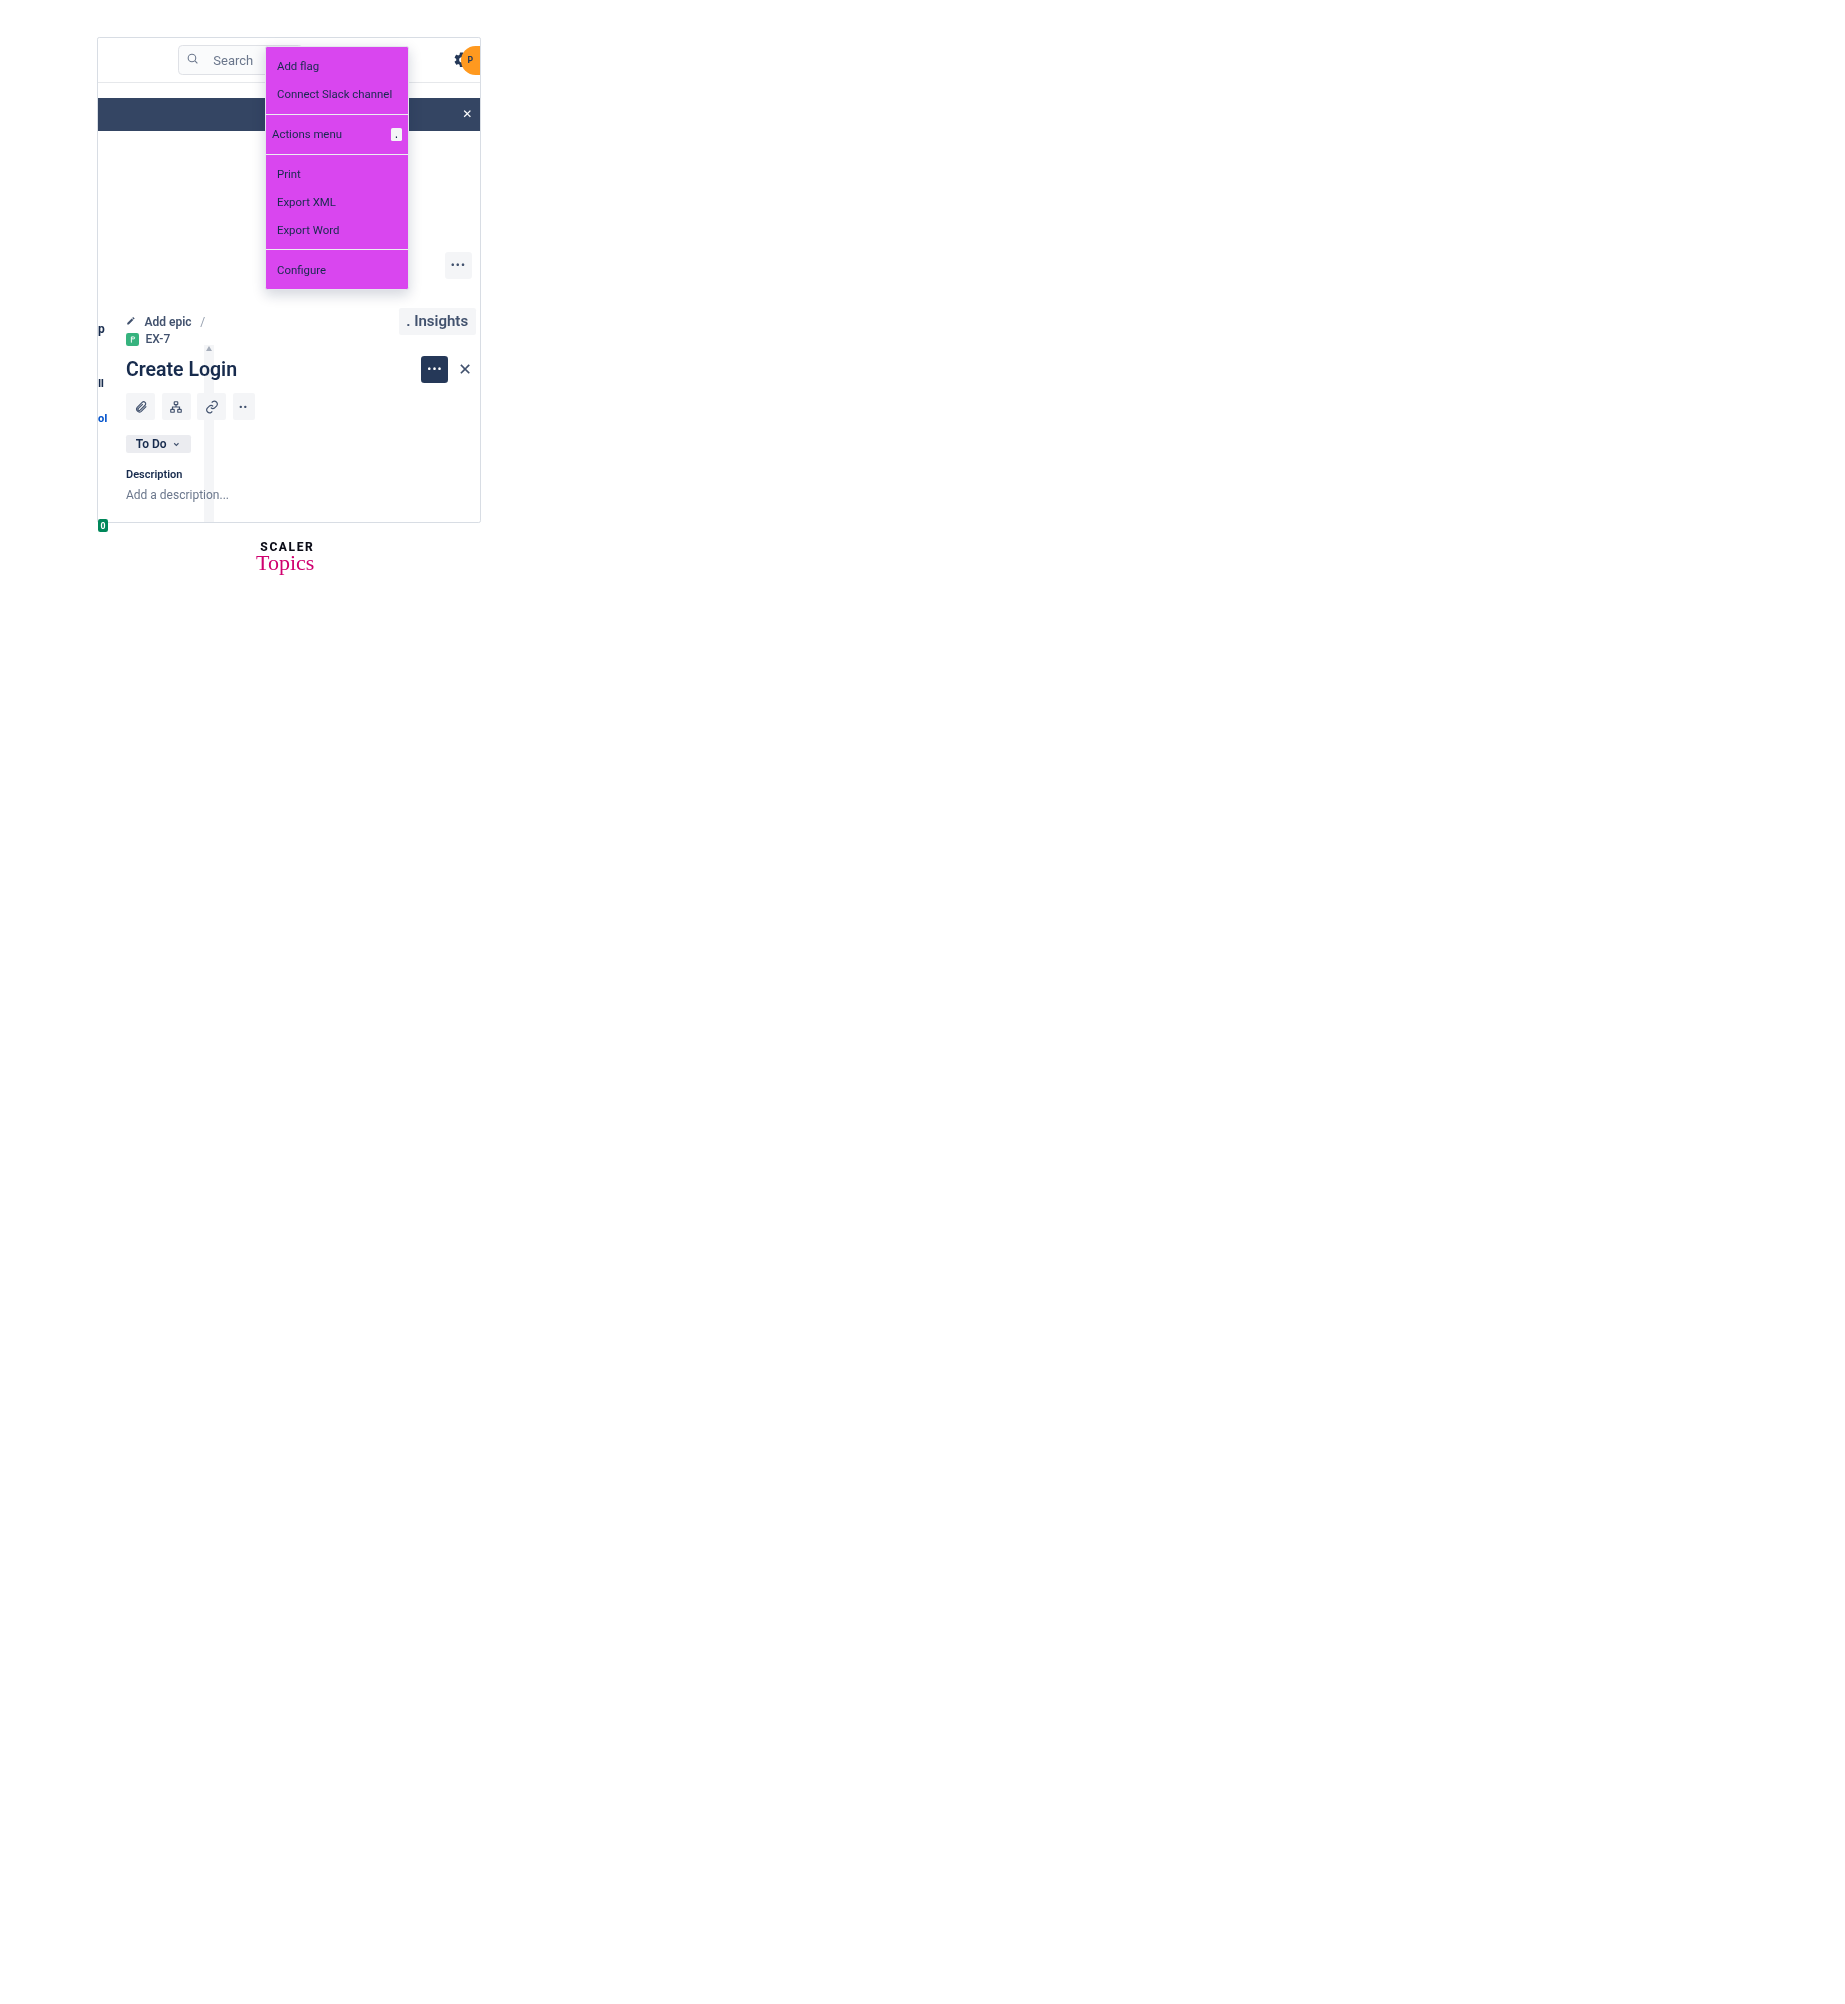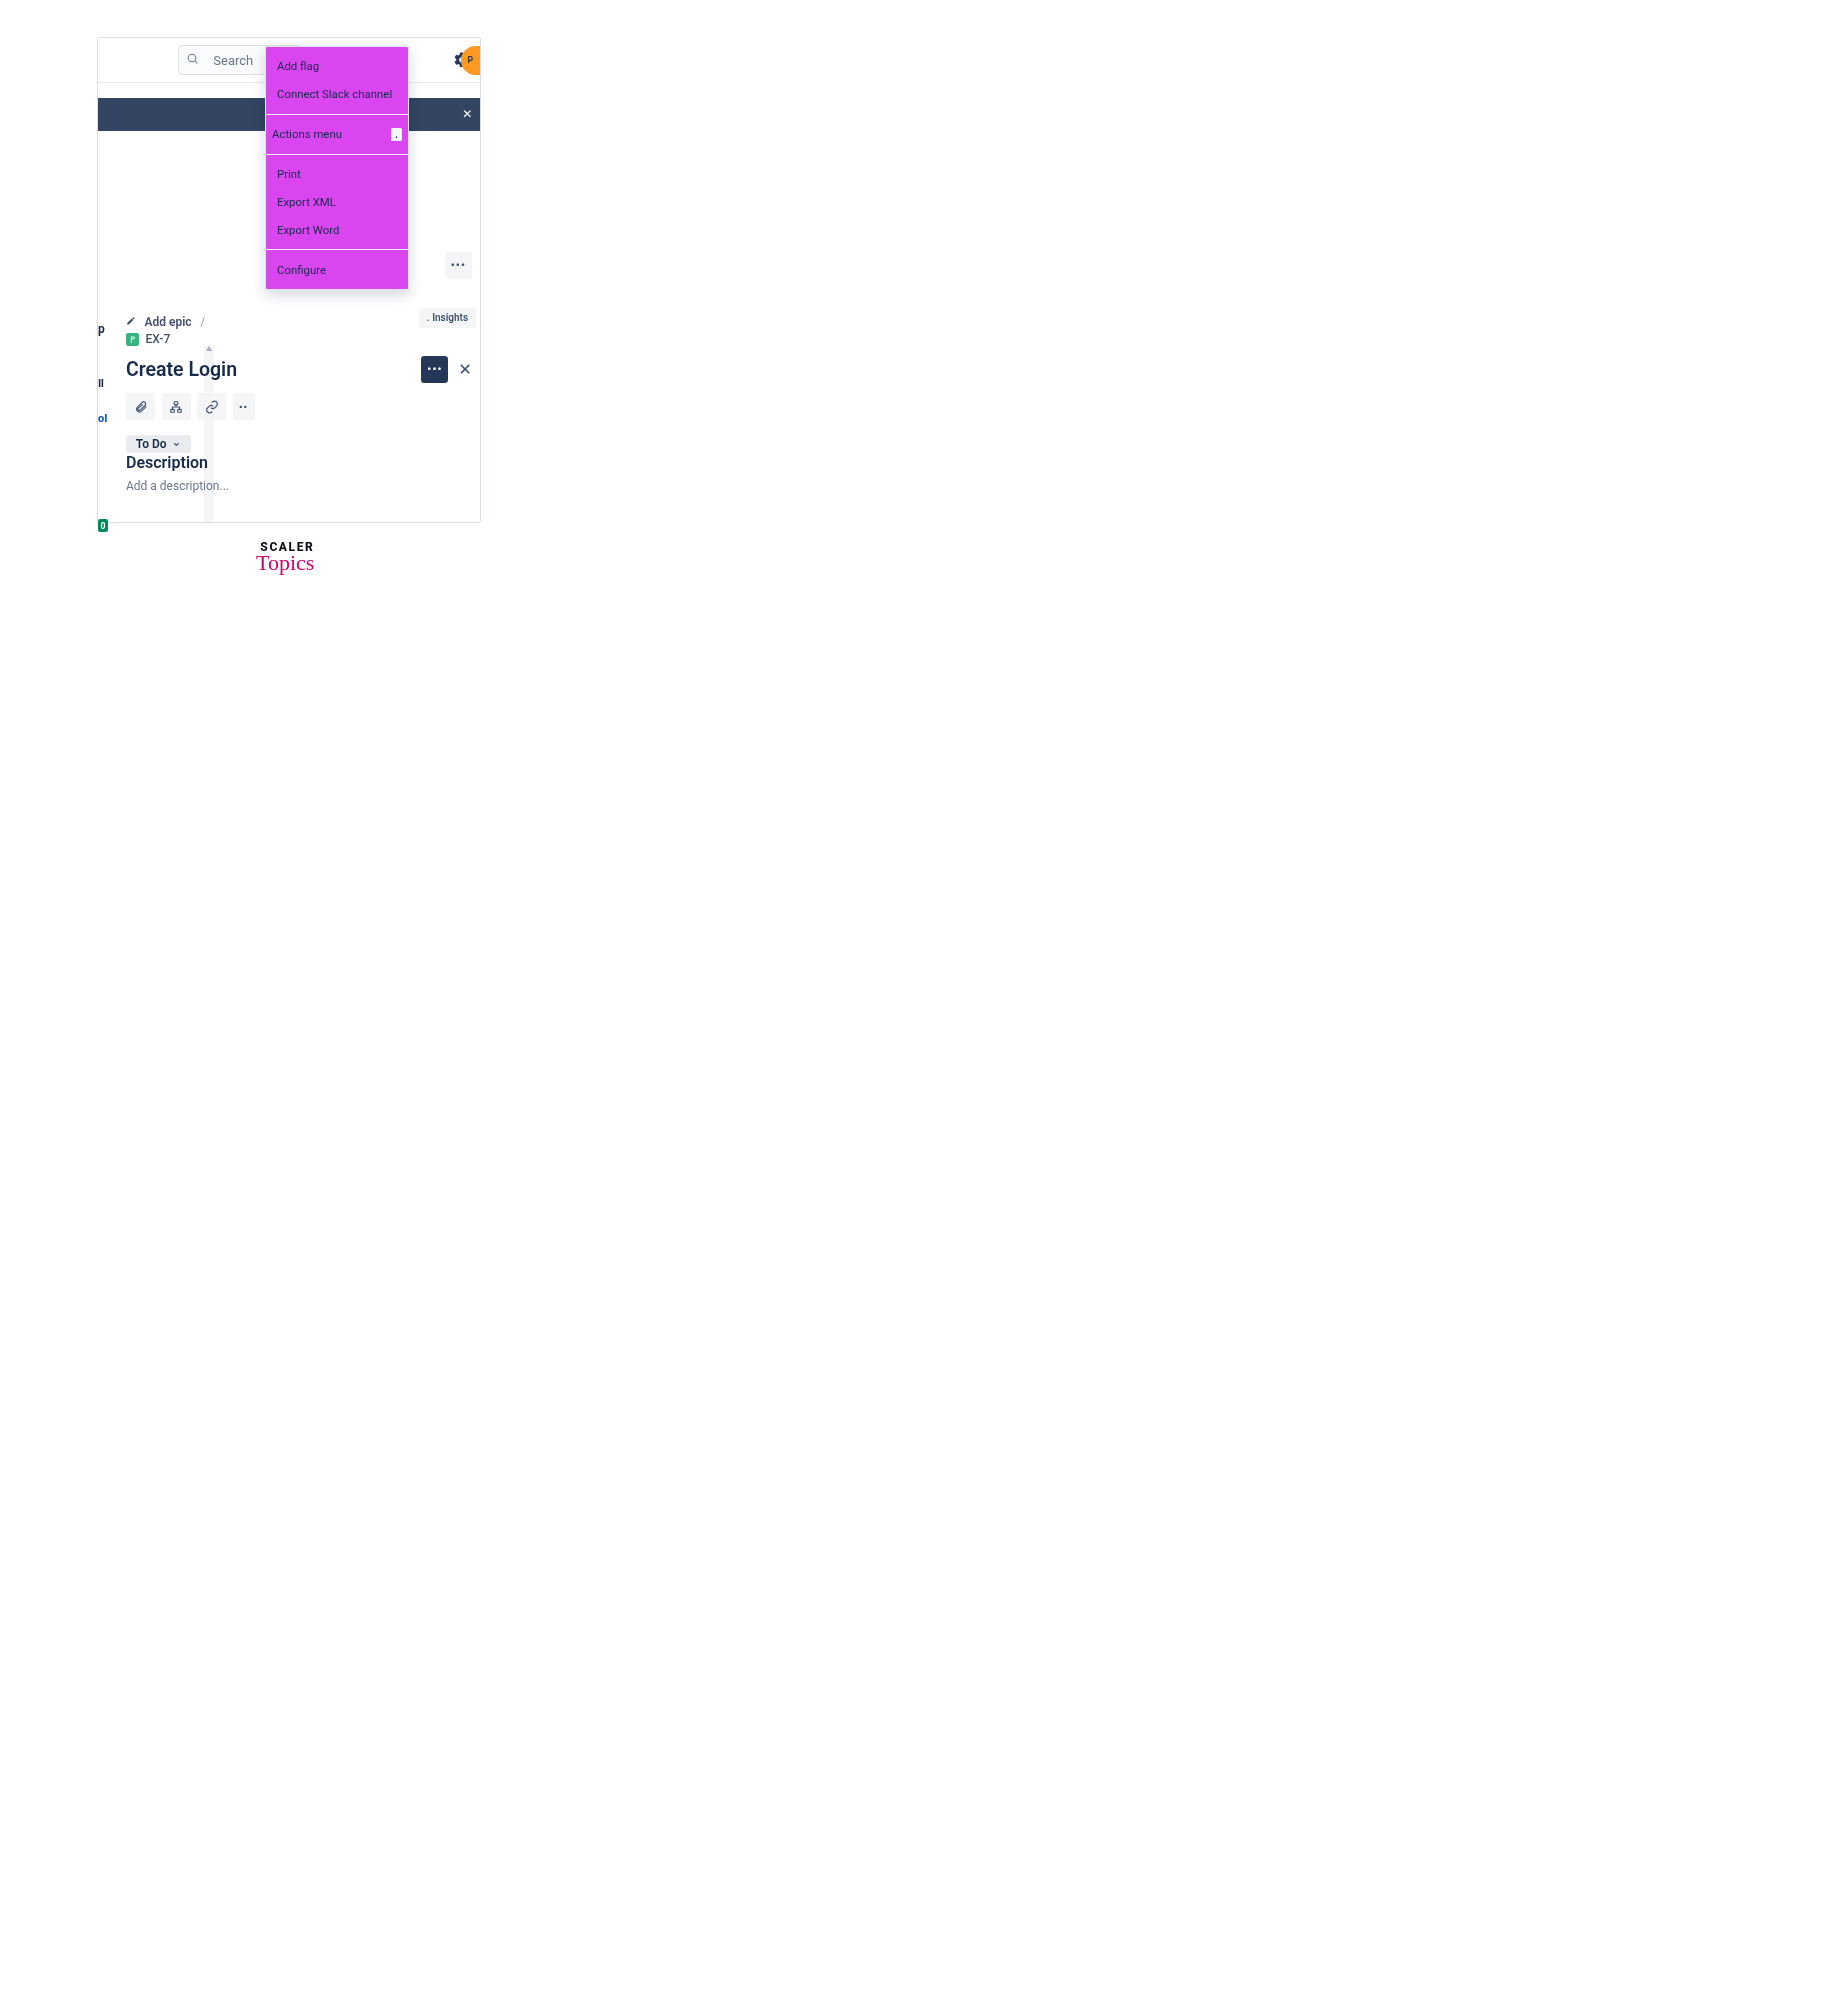--- a/index.html
+++ b/index.html
@@ -22,27 +22,27 @@
 .issue-key-row { display: flex; align-items: center; gap: 6.5px; margin-top: 3.3px; }
 .issue-type-icon { width: 13px; height: 13px; background: #36b37e; border-radius: 2.2px; display: flex; align-items: center; justify-content: center; }
 .issue-type-icon svg { width: 7.6px; height: 7.6px; }
 .issue-key { color: #42526e; font-size: 12px; font-weight: 500; }
 .issue-title { font-size: 19.5px; font-weight: 600; color: #172b4d; margin-top: 12px; }
 .toolbar { display: flex; gap: 6.5px; margin-top: 12px; }
 .tool-btn { width: 29px; height: 27px; background: #f4f5f7; border-radius: 2.2px; display: flex; align-items: center; justify-content: center; color: #42526e; }
 .tool-btn svg { width: 14px; height: 14px; }
 .tool-btn.more { width: 22px; font-size: 9.8px; font-weight: 700; letter-spacing: 1.1px; }
 .status-dd { margin-top: 15px; display: inline-flex; align-items: center; gap: 5.4px; background: #ebecf0; padding: 0 9.8px; height: 18px; border-radius: 2.2px; color: #172b4d; font-weight: 600; font-size: 12px; }
-.desc-label { font-size: 16px; font-weight: 600; color: #172b4d; }
+.desc-label { margin-top: 15px; font-size: 11px; font-weight: 600; color: #172b4d; }
 .desc-placeholder { margin-top: 6.5px; font-size: 12px; color: #6b778c; }
 .right-actions { position: absolute; right: 8.1px; top: 318px; display: flex; align-items: center; gap: 9.8px; }
 .more-sq { width: 27px; height: 27px; background: #253858; border-radius: 3.3px; display: flex; align-items: center; justify-content: center; color: #fff; font-size: 11px; letter-spacing: 1.1px; font-weight: 700; }
 .close-x { color: #42526e; font-size: 16.3px; font-weight: 400; }
 .more-sq-light { position: absolute; right: 8.1px; top: 214px; width: 27px; height: 27px; background: #f4f5f7; border-radius: 3.3px; display: flex; align-items: center; justify-content: center; color: #42526e; font-size: 11px; letter-spacing: 1.1px; font-weight: 700; }
-.insights-pill { position: absolute; right: 4.3px; top: 270px; background: #f4f5f7; padding: 4.3px 7.6px; border-radius: 2.2px; color: #42526e; font-weight: 600; font-size: 10px; }
+.insights-pill { position: absolute; right: 4.3px; top: 270px; background: #f4f5f7; padding: 4.3px 7.6px; border-radius: 2.2px; color: #42526e; font-weight: 600; font-size: 15px; }
 .dropdown { position: absolute; left: 265px; top: 46px; width: 144px; background: #d946ef; border: 0.5px solid #e4e7ec; border-radius: 2.2px; box-shadow: 0 4.3px 13px rgba(9,30,66,.18); font-size: 11.4px; color: #172b4d; }
 .dd-section { border-bottom: 0.5px solid #eceef1; padding: 5.4px 0; }
 .dd-section:last-child { border-bottom: none; }
 .dd-item { padding: 7px 11px; cursor: pointer; }
 .dd-actions-row { display: flex; align-items: center; justify-content: space-between; padding: 7px 6px; }
 .dd-kbd { background: #f4f5f7; border-radius: 1.6px; width: 11px; height: 13px; display: flex; align-items: center; justify-content: center; font-family: monospace; font-size: 9.8px; }
 .left-scroll { position: absolute; left: 106px; top: 307px; width: 9.8px; height: 212px; background: #f4f5f7; }
 .left-scroll::before { content: ""; display: block; width: 0; height: 0; border-left: 3.8px solid transparent; border-right: 3.8px solid transparent; border-bottom: 5.4px solid #a5adba; margin: 1.1px auto 0; }
 .left-peek { position: absolute; left: 98px; width: 8.7px; font-weight: 700; }
 .green-pill { position: absolute; left: 98px; width: 9.8px; height: 13px; background: #00875a; border-radius: 2.2px; display:flex;align-items:center;justify-content:center;color:#fff;font-weight:700;font-size:8.7px; }

